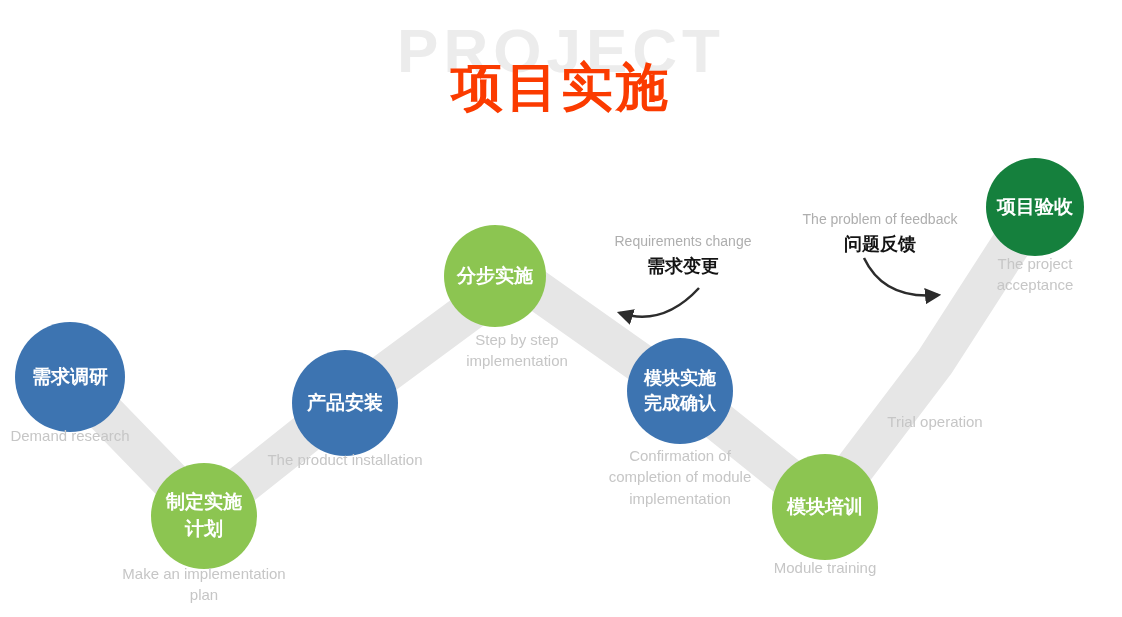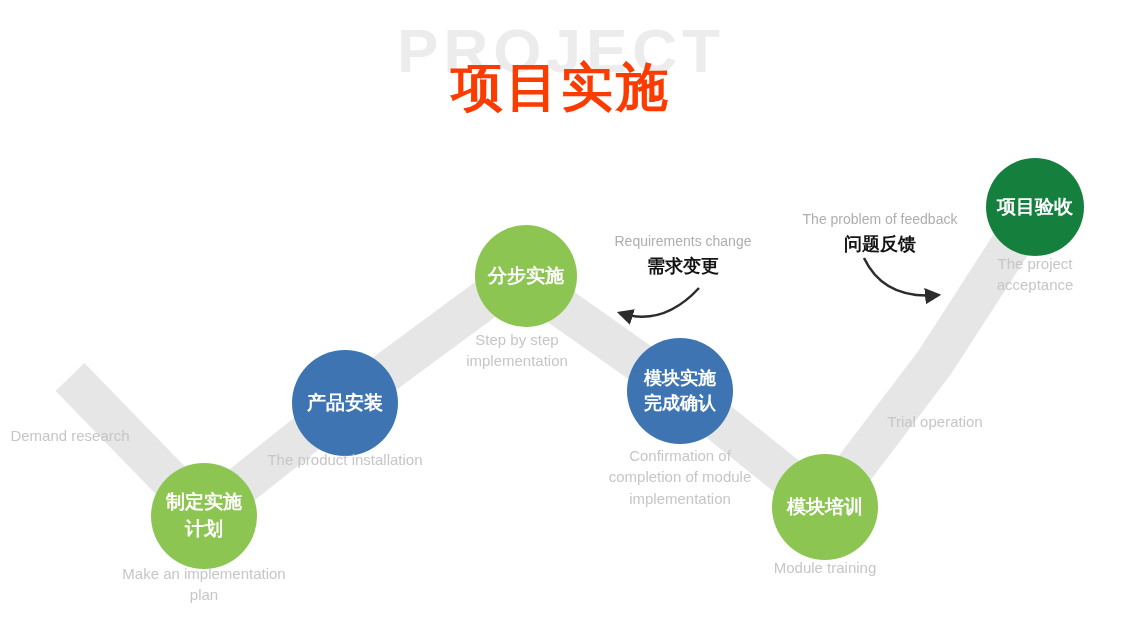--- a/index.html
+++ b/index.html
@@ -55,24 +55,25 @@
 
 <div class="stage">
 
   <div class="watermark">PROJECT</div>
   <div class="page-title">项目实施</div>
 
   <svg class="band-svg" viewBox="0 0 1122 617">
     <polyline points="70,370 204,508 345,396 517,269 680,384 825,500 935,355 1035,200" fill="none" stroke="#e6e6e6" stroke-width="40" stroke-linejoin="miter"></polyline>
   </svg>
 
+  <div class="circle c-blue" style="left:15px;  top:315px; width:110px; height:110px;"><span>需求调研</span></div>
   <div class="circle c-green" style="left:151px; top:456px; width:106px; height:106px;"><span>制定实施
 计划</span></div>
   <div class="circle c-blue" style="left:292px; top:343px; width:106px; height:106px;"><span>产品安装</span></div>
-  <div class="circle c-green" style="left:475px; top:218px; width:102px; height:102px;"><span>分步实施</span></div>
+  <div class="circle c-green" style="left:444px; top:218px; width:102px; height:102px;"><span>分步实施</span></div>
   <div class="circle c-blue" style="left:627px; top:331px; width:106px; height:106px; font-size:18px;"><span>模块实施
 完成确认</span></div>
   <div class="circle c-green" style="left:772px; top:447px; width:106px; height:106px;"><span>模块培训</span></div>
   <div class="circle c-orange" style="left:986px; top:151px; width:98px;  height:98px;"><span>项目验收</span></div>
 
   <div class="sub" style="left:70px;   top:418px;">Demand research</div>
   <div class="sub" style="left:204px;  top:556px;">Make an implementation
 plan</div>
   <div class="sub" style="left:345px;  top:442px;">The product installation</div>
   <div class="sub" style="left:517px;  top:322px;">Step by step

